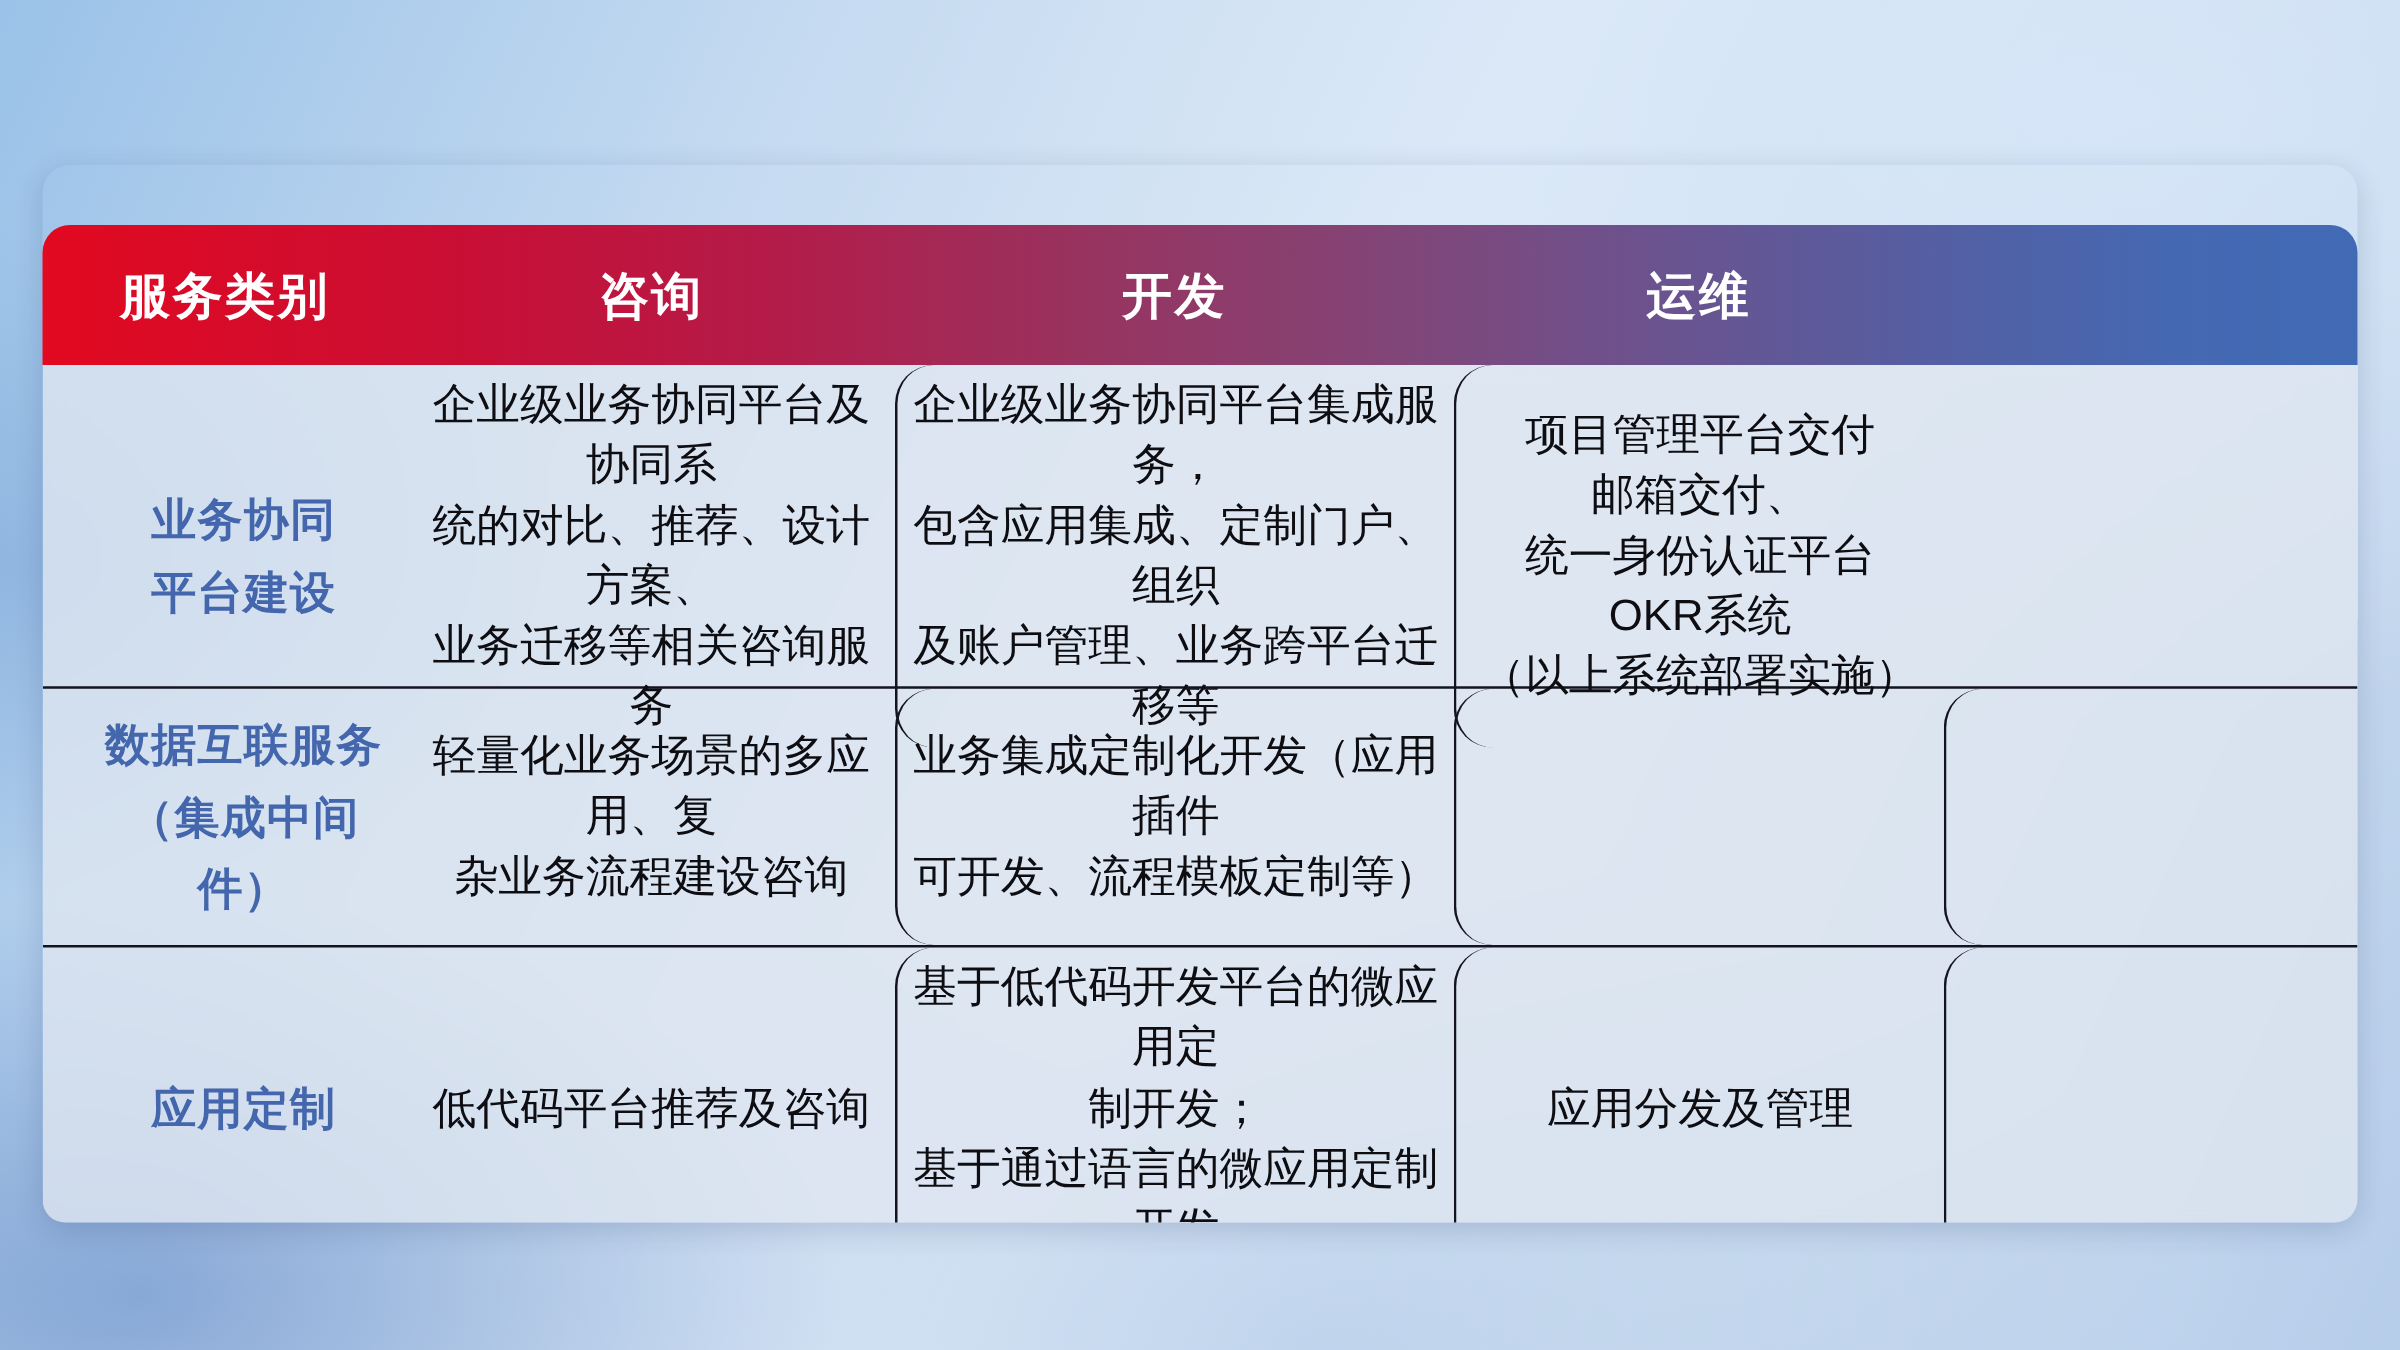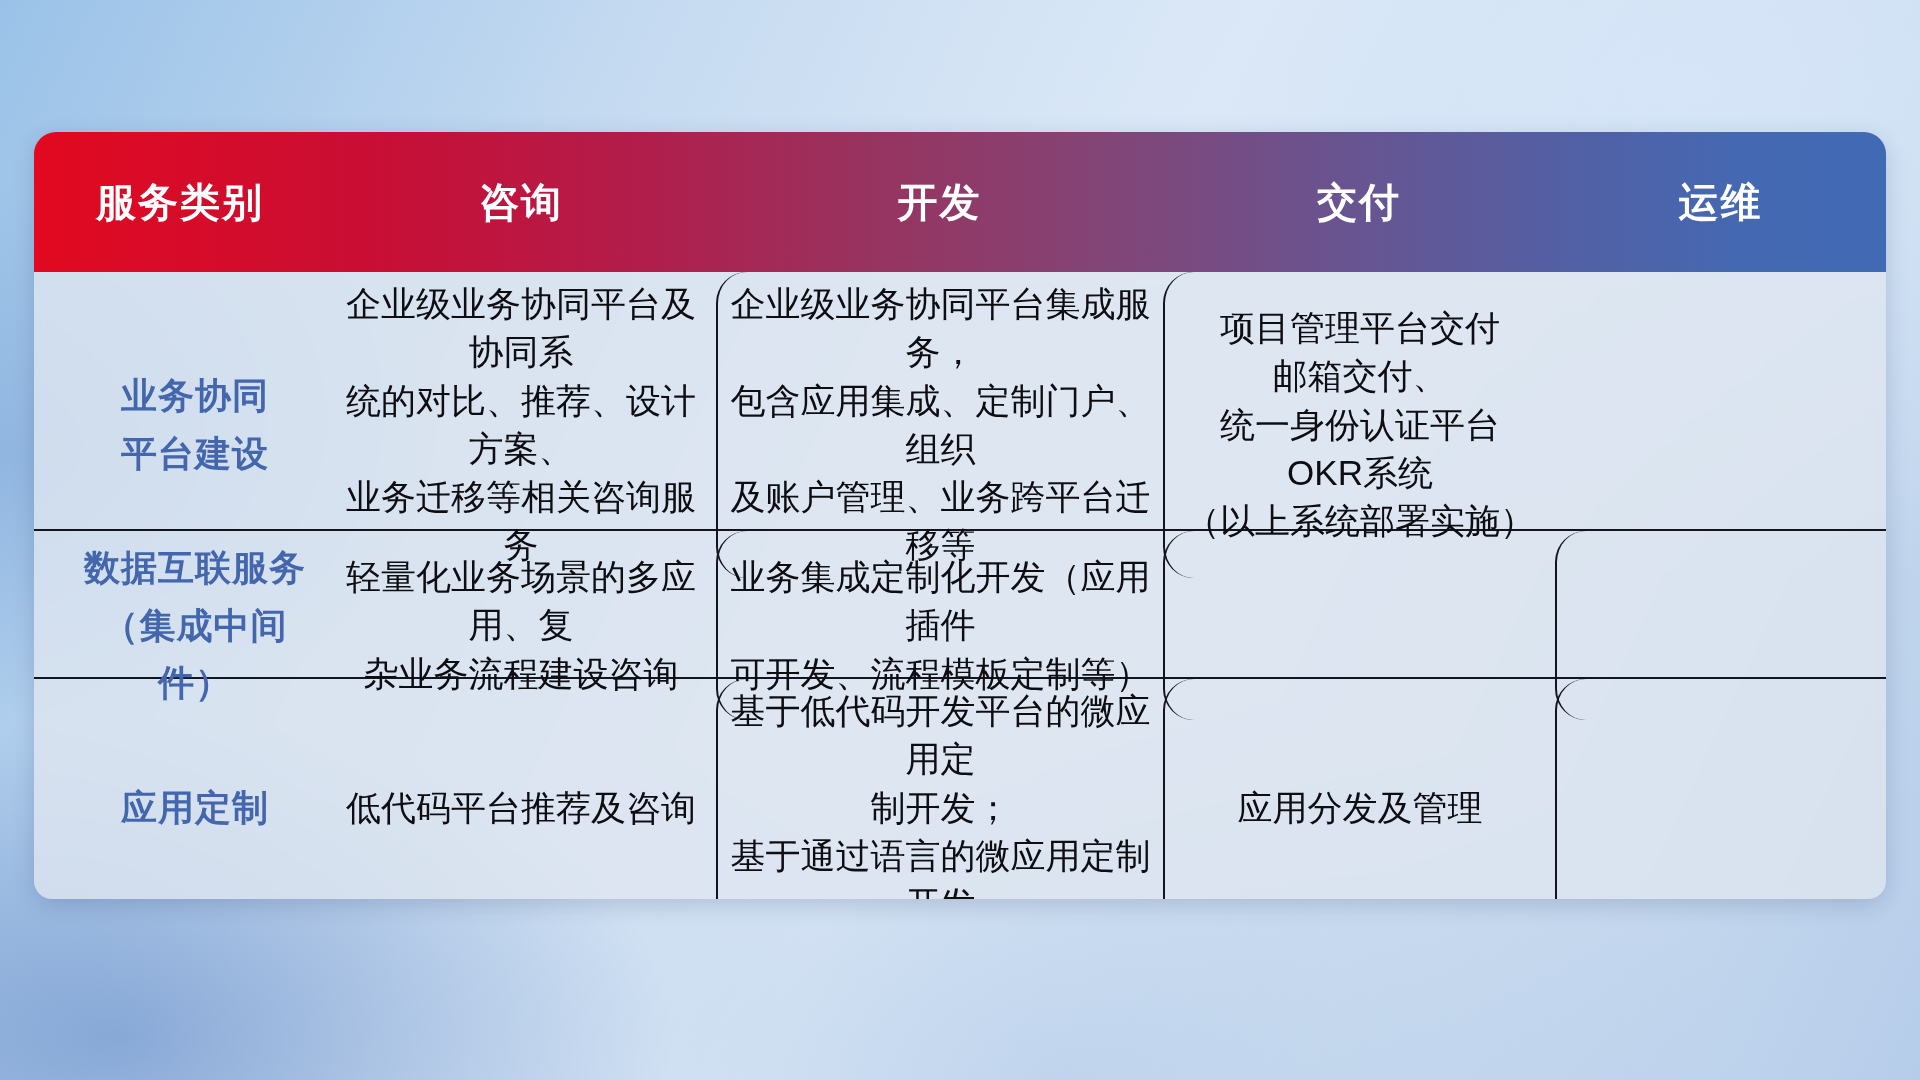--- a/index.html
+++ b/index.html
@@ -20,26 +20,27 @@
 
   .table-wrap {
     position: absolute; left: 34px; top: 132px; width: 1852px;
     border-radius: 22px;
     box-shadow: 0 6px 22px rgba(25, 45, 95, 0.18);
   }
 
   .thead {
     display: grid;
     grid-template-columns: 292px 390px 447px 392px 331px;
-    height: 140px;
+    height: 112px;
     align-items: center;
     border-radius: 22px 22px 0 0;
     background: linear-gradient(90deg,
       #e20920 0%, #c90e34 18%, #b31c4a 32%, #98335f 45%,
       #824577 58%, #6a538f 70%, #545fa3 82%, #4568b2 92%, #416ab5 100%);
+    margin-top: 48px;
   }
   .th {
     color: #ffffff;
     font-size: 40px;
     font-weight: bold;
     text-align: center;
     letter-spacing: 2px;
     white-space: pre-line;
   }
 
@@ -48,21 +49,21 @@
     -webkit-backdrop-filter: blur(7px);
     backdrop-filter: blur(7px);
     border-radius: 0 0 18px 18px;
     overflow: hidden;
   }
   .tr {
     display: grid;
     grid-template-columns: 292px 390px 447px 392px 331px;
   }
   .tr.r1 { height: 257px; }
-  .tr.r2 { height: 148px; border-top: 2px solid #14141f; }
+  .tr.r2 { height: 207px; border-top: 2px solid #14141f; }
   .tr.r3 { height: 222px; border-top: 2px solid #14141f; }
 
   .td {
     display: flex;
     align-items: center;
     justify-content: center;
     text-align: center;
     padding: 8px 10px;
     font-size: 35px;
     line-height: 1.38;
@@ -82,21 +83,20 @@
 </head>
 <body>
 
 <div class="stage">
   <div class="table-wrap">
 
     <div class="thead">
       <div class="th">服务类别</div>
       <div class="th">咨询</div>
       <div class="th">开发</div>
-      <div class="th">交付</div>
       <div class="th">运维</div>
     </div>
 
     <div class="tbody">
 
       <div class="tr r1">
         <div class="td cat">业务协同
 平台建设</div>
         <div class="td c-con">企业级业务协同平台及协同系
 统的对比、推荐、设计方案、

